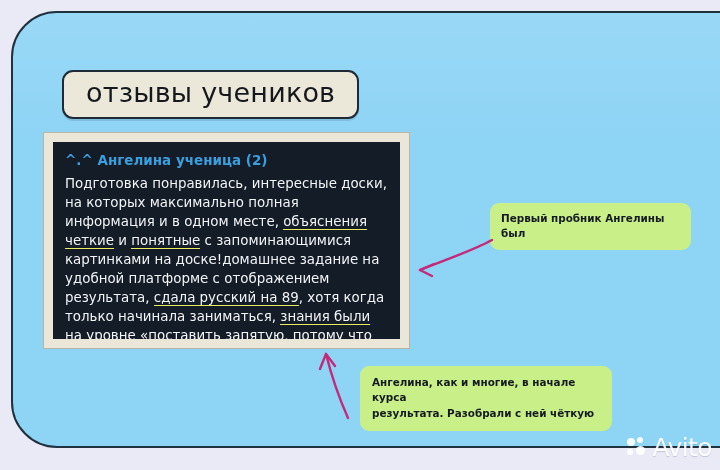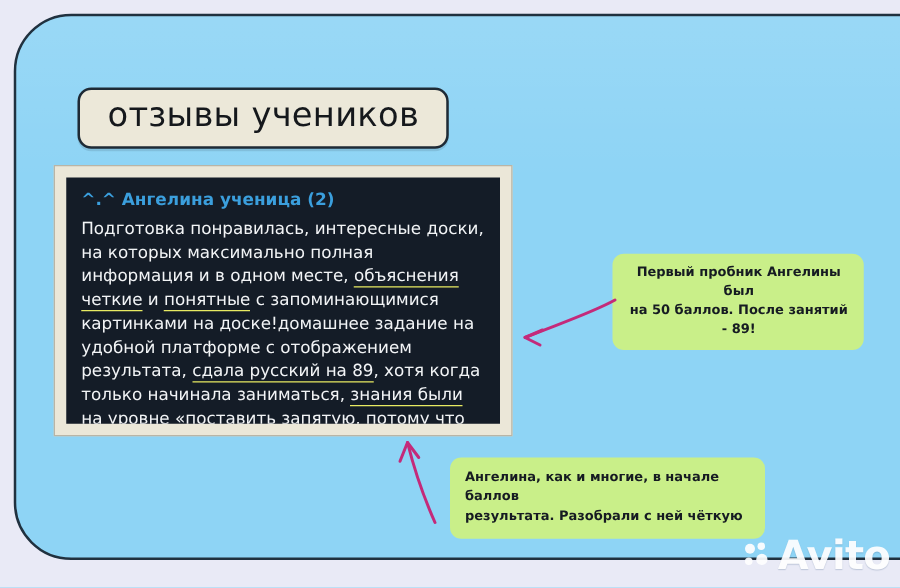--- a/index.html
+++ b/index.html
@@ -79,21 +79,20 @@
     box-sizing:border-box;
   }
   .callout p{
     margin:0;
     color:#161b22;
     font-weight:bold;
   }
   .callout-top{
     left:490px;top:203px;width:201px;
     padding:8px 10px 9px 11px;
-    text-align:center;
   }
   .callout-top p{font-size:10.4px;line-height:1.45;}
   .callout-bottom{
     left:360px;top:366px;width:252px;
     padding:9px 11px 10px 12px;
   }
   .callout-bottom p{font-size:10.4px;line-height:1.48;}
 
   
   .arrow-svg{position:absolute;pointer-events:none;overflow:visible;}
@@ -106,21 +105,21 @@
     display:flex;align-items:center;gap:5px;
     opacity:.92;
   }
   .avito-dots{position:relative;width:21px;height:21px;}
   .avito-dots i{position:absolute;border-radius:50%;background:#ffffff;display:block;}
   .d1{width:8px;height:8px;left:0px;top:1px;}
   .d2{width:6px;height:6px;left:10px;top:0px;}
   .d3{width:6px;height:6px;left:0px;top:12px;}
   .d4{width:9px;height:9px;left:9px;top:9px;}
   .avito-word{
-    font-size:32px;font-weight:bold;color:#ffffff;letter-spacing:-.6px;
+    font-size:25px;font-weight:normal;color:#ffffff;letter-spacing:-.6px;
     line-height:1;
     text-shadow:0 1px 1px rgba(40,70,110,.25);
   }
 </style>
 </head>
 <body>
 
 <div id="stage">
 
   <div class="blue-panel">
@@ -133,25 +132,24 @@
 
   <div class="review-card">
     <div class="review-inner">
       <div class="review-head">^.^ Ангелина ученица (2)</div>
       <p class="review-body" id="review-text"><span>Подготовка понравилась, интересные доски, на которых максимально полная информация и в одном месте, </span><span class="u">объяснения четкие</span><span> и </span><span class="u">понятные</span><span> с запоминающимися картинками на доске!домашнее задание на удобной платформе с отображением результата, </span><span class="u">сдала русский на 89</span><span>, хотя когда только начинала заниматься, </span><span class="u">знания были на уровне</span><span> </span><span class="u">«поставить запятую, потому что так чувствую»</span></p>
     </div>
   </div>
 
   <div class="callout callout-top">
     <p>Первый пробник Ангелины был</p>
-    <p>на 50 баллов. После занятий - 89!</p>
   </div>
 
   <div class="callout callout-bottom">
-    <p>Ангелина, как и многие, в начале баллов</p>
+    <p>Ангелина, как и многие, в начале курса</p>
     <p>результата. Разобрали с ней чёткую</p>
   </div>
 
   <svg class="arrow-svg arrow-a" width="92" height="50" viewBox="0 0 92 50">
     <path d="M88 4 C 70 14, 46 22, 16 34" fill="none" stroke="#c42a7a" stroke-width="2.4" stroke-linecap="round"></path>
     <path d="M16 34 L 30 28 M16 34 L 28 40" fill="none" stroke="#c42a7a" stroke-width="2.4" stroke-linecap="round"></path>
   </svg>
 
   <svg class="arrow-svg arrow-b" width="48" height="72" viewBox="0 0 48 72">
     <path d="M34 70 C 26 52, 18 30, 12 6" fill="none" stroke="#c42a7a" stroke-width="2.4" stroke-linecap="round"></path>

